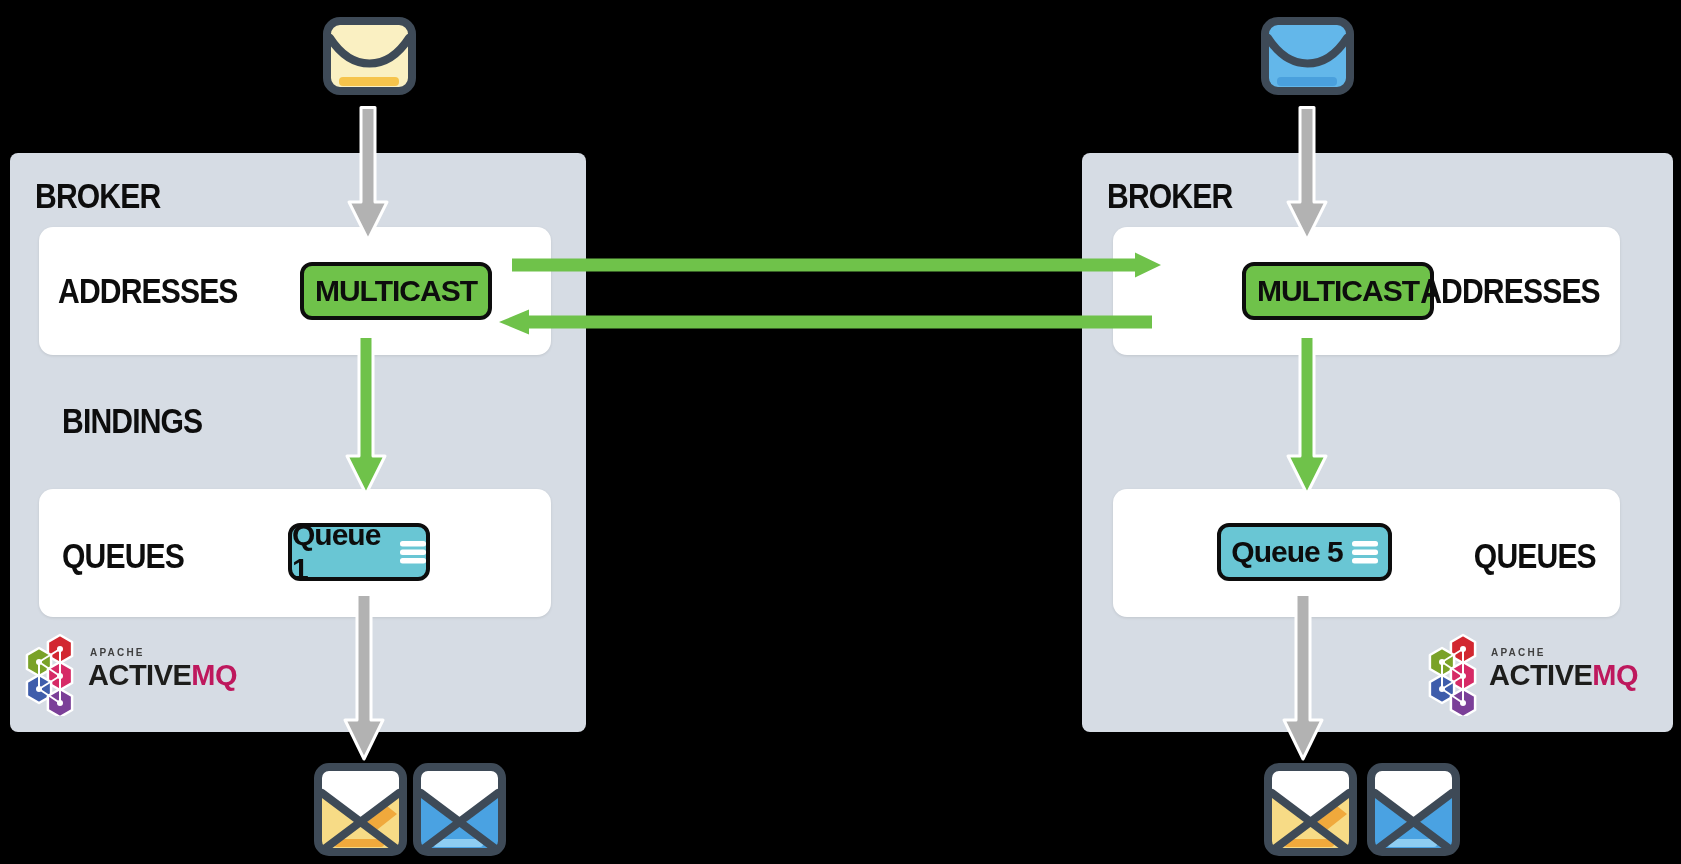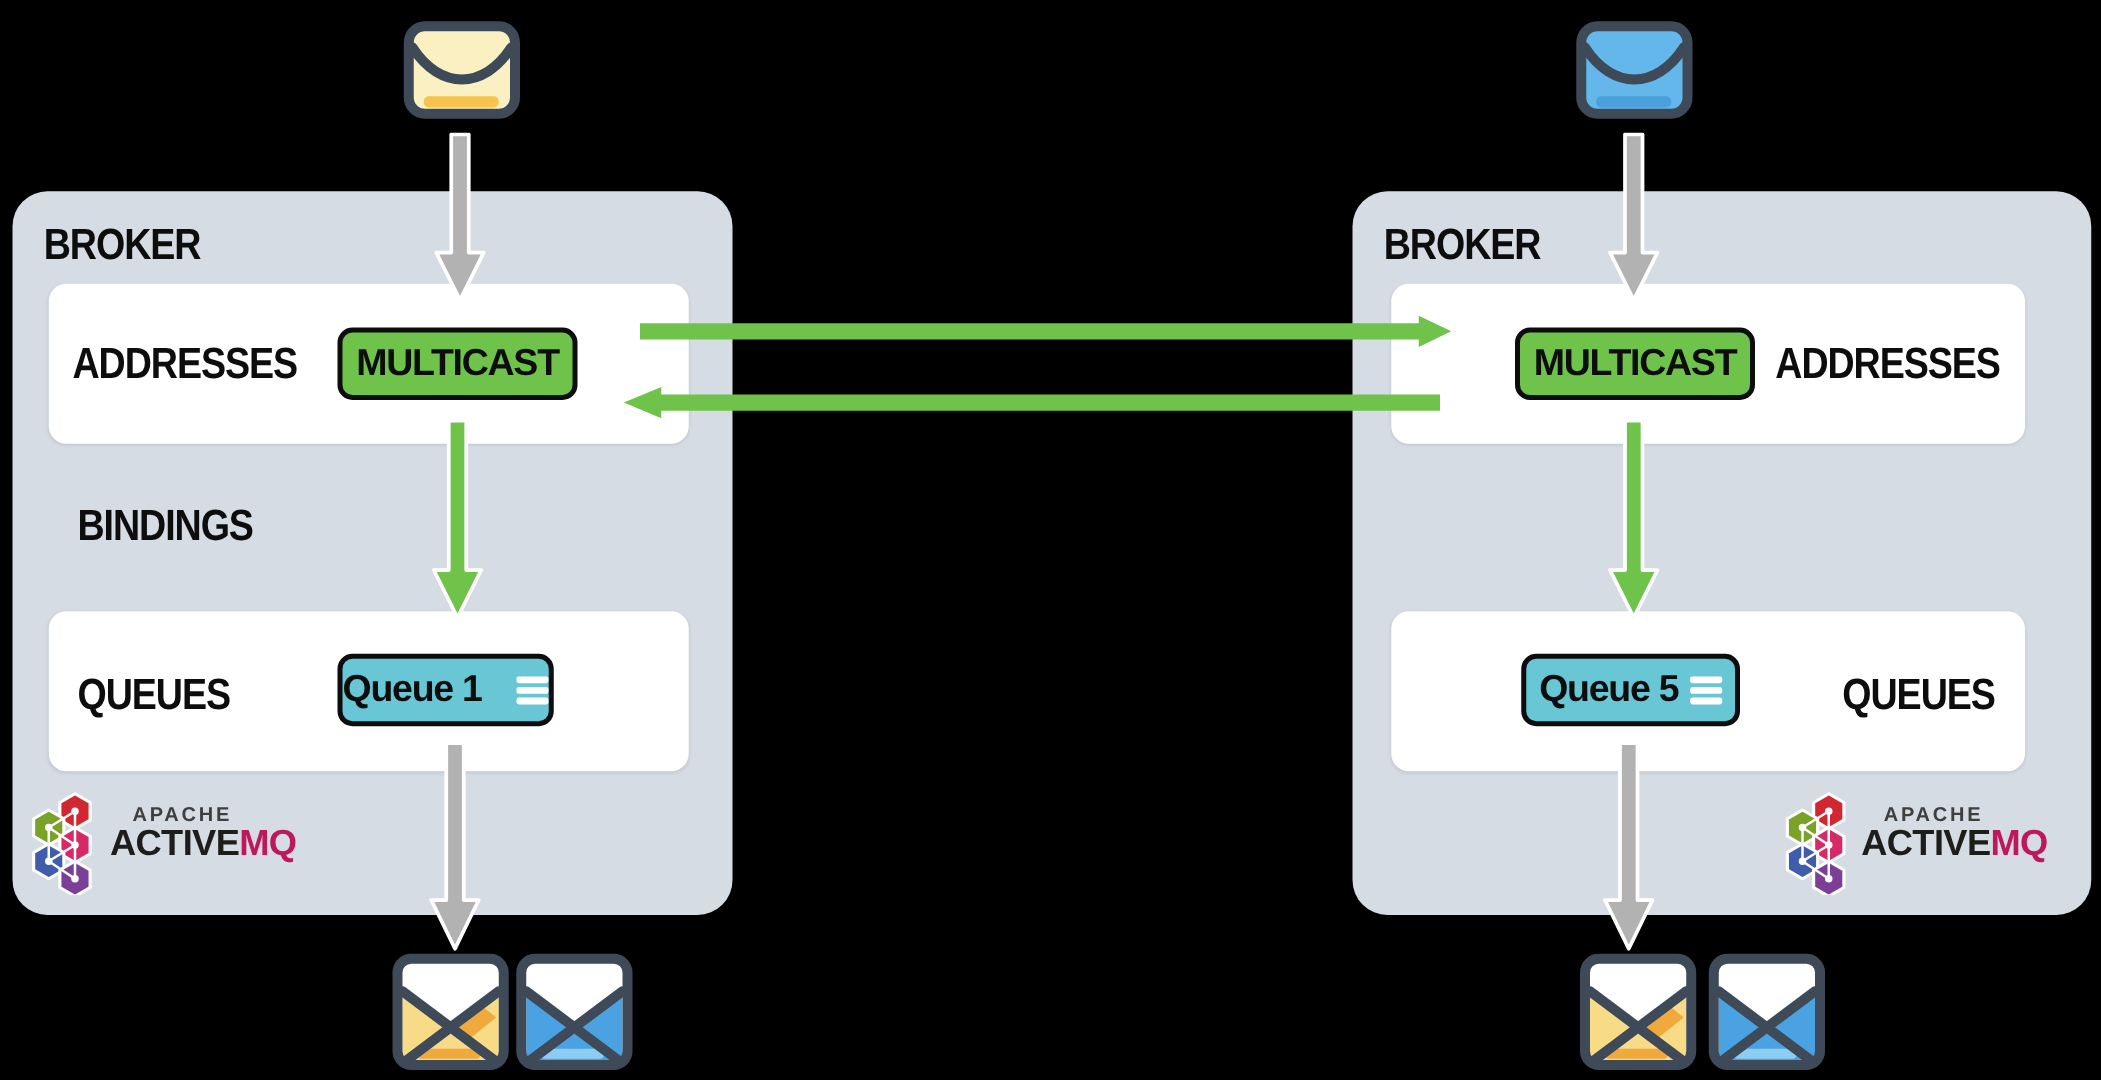--- a/index.html
+++ b/index.html
@@ -1,35 +1,35 @@
 <!DOCTYPE html>
 <html><head>
 <meta charset="utf-8">
 <style>
   html,body { margin:0; padding:0; background:#000; }
   .canvas {
     position:relative; width:1681px; height:864px; background:#000000;
     font-family:"Liberation Sans", sans-serif; overflow:hidden;
   }
-  .broker { position:absolute; background:#d6dce4; border-radius:28px; }
+  .broker { position:absolute; background:#d6dce4; border-radius:8px; }
   .panel  { position:absolute; background:#ffffff; border-radius:14px;
             box-shadow:0 1px 3px rgba(0,0,0,.10); }
   .label  { position:absolute; font-weight:800; font-size:35px; line-height:40px;
             color:#0d0d0d; letter-spacing:-1px; white-space:nowrap;
             transform:scaleX(.86); transform-origin:0 50%; }
   .label.right-anchor { transform-origin:100% 50%; }
   .badge  { position:absolute; display:flex; align-items:center; justify-content:center;
             box-sizing:border-box; border:4px solid #0d0d0d; border-radius:12px;
             font-weight:800; font-size:30px; letter-spacing:-1px; color:#0d0d0d; }
-  .badge.green { background:#6fc24a; }
+  .badge.green { background:#6fc24a;margin-left:30px; }
   .badge.teal  { background:#69c6d4; gap:9px; }
   .arrow, .envelope, .hexlogo { position:absolute; }
   .logo-text { position:absolute; white-space:nowrap; }
-  .logo-apache { font-size:16px; line-height:12px; font-weight:700; letter-spacing:2.2px;
-                 color:#3f3f3f; margin-left:18px; }
+  .logo-apache { font-size:10px; line-height:12px; font-weight:700; letter-spacing:2.2px;
+                 color:#3f3f3f; margin-left:2px; }
   .logo-main   { font-size:29px; line-height:30px; font-weight:800; letter-spacing:-0.5px;
                  margin-top:1px; color:#1d1d1b; }
   .logo-mq     { color:#be185d; }
 </style>
 </head>
 <body>
 
 <div class="canvas">
 
   <div class="broker" style="left:10px; top:153px; width:576px; height:579px;">
@@ -40,21 +40,21 @@
 
     <div class="badge green" style="left:260px; top:109px; width:192px; height:58px;">
       <span>MULTICAST</span>
     </div>
 
     <div class="label" style="left:52px; top:248px;">BINDINGS</div>
 
     <div class="panel" style="left:29px; top:336px; width:512px; height:128px;"></div>
     <div class="label" style="left:52px; top:383px;">QUEUES</div>
 
-    <div class="badge teal" style="left:260px; top:370px; width:173px; height:58px;justify-content:space-between;">
+    <div class="badge teal" style="left:278px; top:370px; width:142px; height:58px;">
       <span>Queue 1</span>
       <span style="display:flex;">
         <svg width="26" height="23" viewBox="0 0 26 23">
           <rect x="0" y="0" width="26" height="5.5" rx="2.5" fill="#fff"></rect>
           <rect x="0" y="8.5" width="26" height="5.5" rx="2.5" fill="#fff"></rect>
           <rect x="0" y="17" width="26" height="5.5" rx="2.5" fill="#fff"></rect>
         </svg>
       </span>
     </div>
 

